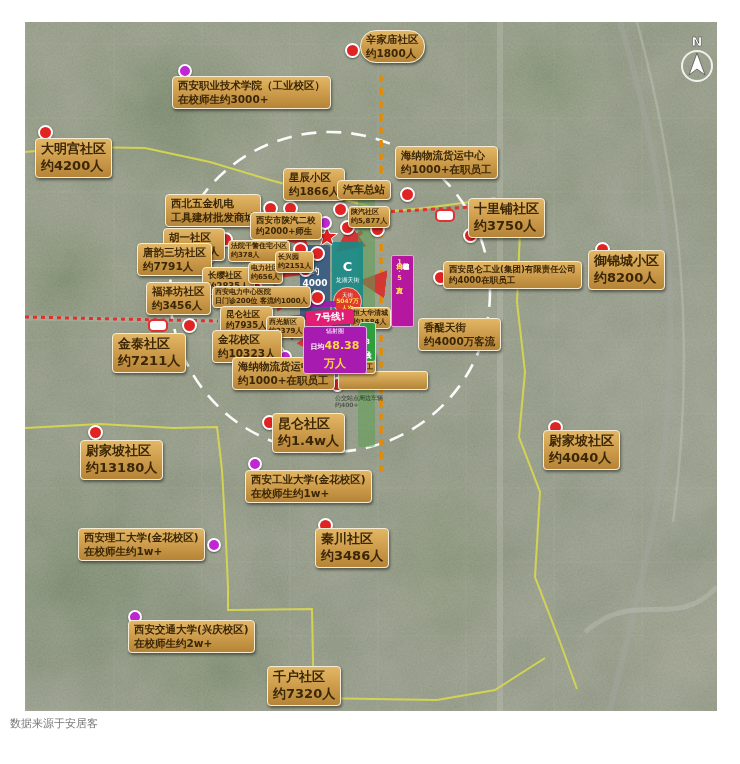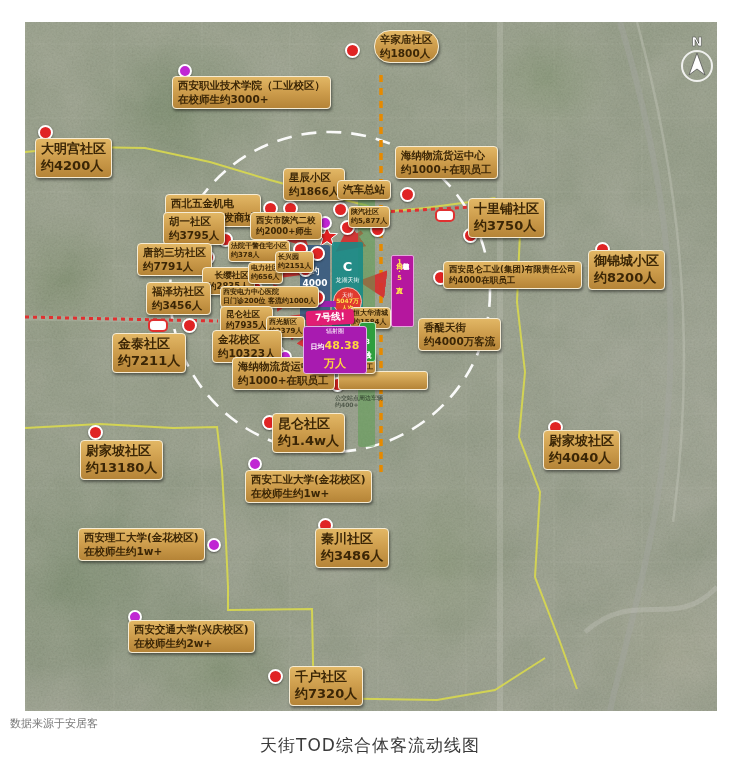--- a/index.html
+++ b/index.html
@@ -183,21 +183,21 @@
       <div><span class="rl">日均</span><span class="rv">48.38万人</span></div>
     </div>
 
     <div class="blank-bar"></div>
     <div class="faint-note">
       <div>公交站点周边车辆</div>
       <div>约400+</div>
     </div>
 
     <div id="label-root">
-        <div class="glabel md" style="left: 349px; top: 8px; border-radius: 16px;">
+        <div class="glabel md" style="left: 335px; top: 8px; border-radius: 16px;">
           <div>辛家庙社区</div>
           <div>约1800人</div>
         </div>
         <div class="glabel md" style="left: 147px; top: 54px;">
           <div>西安职业技术学院（工业校区）</div>
           <div>在校师生约3000+</div>
         </div>
         <div class="glabel lg" style="left: 10px; top: 116px;">
           <div>大明宫社区</div>
           <div>约4200人</div>
@@ -222,53 +222,53 @@
           <div>约3750人</div>
         </div>
         <div class="glabel lg" style="left: 563px; top: 228px;">
           <div>御锦城小区</div>
           <div>约8200人</div>
         </div>
         <div class="glabel xs" style="left: 323px; top: 184px;">
           <div>陕汽社区</div>
           <div>约5,877人</div>
         </div>
-        <div class="glabel md" style="left: 138px; top: 190px;">
+        <div class="glabel md" style="left: 138px; top: 206px;">
           <div>胡一社区</div>
           <div>约3795人</div>
         </div>
         <div class="glabel sm" style="left: 225px; top: 190px;">
           <div>西安市陕汽二校</div>
           <div>约2000+师生</div>
         </div>
         <div class="glabel md" style="left: 112px; top: 221px;">
           <div>唐韵三坊社区</div>
           <div>约7791人</div>
         </div>
         <div class="glabel xs" style="left: 203px; top: 218px;">
           <div>法院干警住宅小区</div>
           <div>约378人</div>
         </div>
-        <div class="glabel sm" style="left: 177px; top: 245px; text-align: right;">
+        <div class="glabel sm" style="left: 177px; top: 245px;">
           <div>长缨社区</div>
           <div>约2835人</div>
         </div>
         <div class="glabel xs" style="left: 223px; top: 240px;">
           <div>电力社区</div>
           <div>约656人</div>
         </div>
         <div class="glabel xs" style="left: 250px; top: 229px;">
           <div>长兴园</div>
           <div>约2151人</div>
         </div>
         <div class="glabel md" style="left: 121px; top: 260px;">
           <div>福泽坊社区</div>
           <div>约3456人</div>
         </div>
-        <div class="glabel xs" style="left: 195px; top: 264px;">
+        <div class="glabel xs" style="left: 187px; top: 264px;">
           <div>西安电力中心医院</div>
           <div>日门诊200位 客流约1000人</div>
         </div>
         <div class="glabel sm" style="left: 195px; top: 284px;">
           <div>昆仑社区</div>
           <div>约7935人</div>
         </div>
         <div class="glabel xs" style="left: 241px; top: 294px;">
           <div>西光新区</div>
           <div>约2379人</div>
@@ -322,21 +322,21 @@
           <div>在校师生约1w+</div>
         </div>
         <div class="glabel lg" style="left: 290px; top: 506px;">
           <div>秦川社区</div>
           <div>约3486人</div>
         </div>
         <div class="glabel md" style="left: 103px; top: 598px;">
           <div>西安交通大学(兴庆校区)</div>
           <div>在校师生约2w+</div>
         </div>
-        <div class="glabel lg" style="left: 264px; top: 644px;">
+        <div class="glabel lg" style="left: 242px; top: 644px;">
           <div>千户社区</div>
           <div>约7320人</div>
         </div>
         <div class="dot red" style="left: 320px; top: 21px;"></div>
         <div class="dot red" style="left: 13px; top: 103px;"></div>
         <div class="dot red" style="left: 375px; top: 165px;"></div>
         <div class="dot red" style="left: 238px; top: 179px;"></div>
         <div class="dot red" style="left: 258px; top: 179px;"></div>
         <div class="dot red" style="left: 308px; top: 180px;"></div>
         <div class="dot red" style="left: 315px; top: 198px;"></div>
@@ -369,14 +369,13 @@
         <div class="dot magenta" style="left: 253px; top: 328px;"></div>
         <div class="dot magenta" style="left: 223px; top: 435px;"></div>
         <div class="dot magenta" style="left: 182px; top: 516px;"></div>
         <div class="dot magenta" style="left: 103px; top: 588px;"></div>
         <div class="station" style="left: 123px; top: 297px;"></div>
         <div class="station" style="left: 410px; top: 187px;"></div>
       </div>
   </div>
 
   <div class="source-note">数据来源于安居客</div>
-  <div class="main-title">天街TOD综合体客流动线图</div>
 </div>
 
 </body></html>

